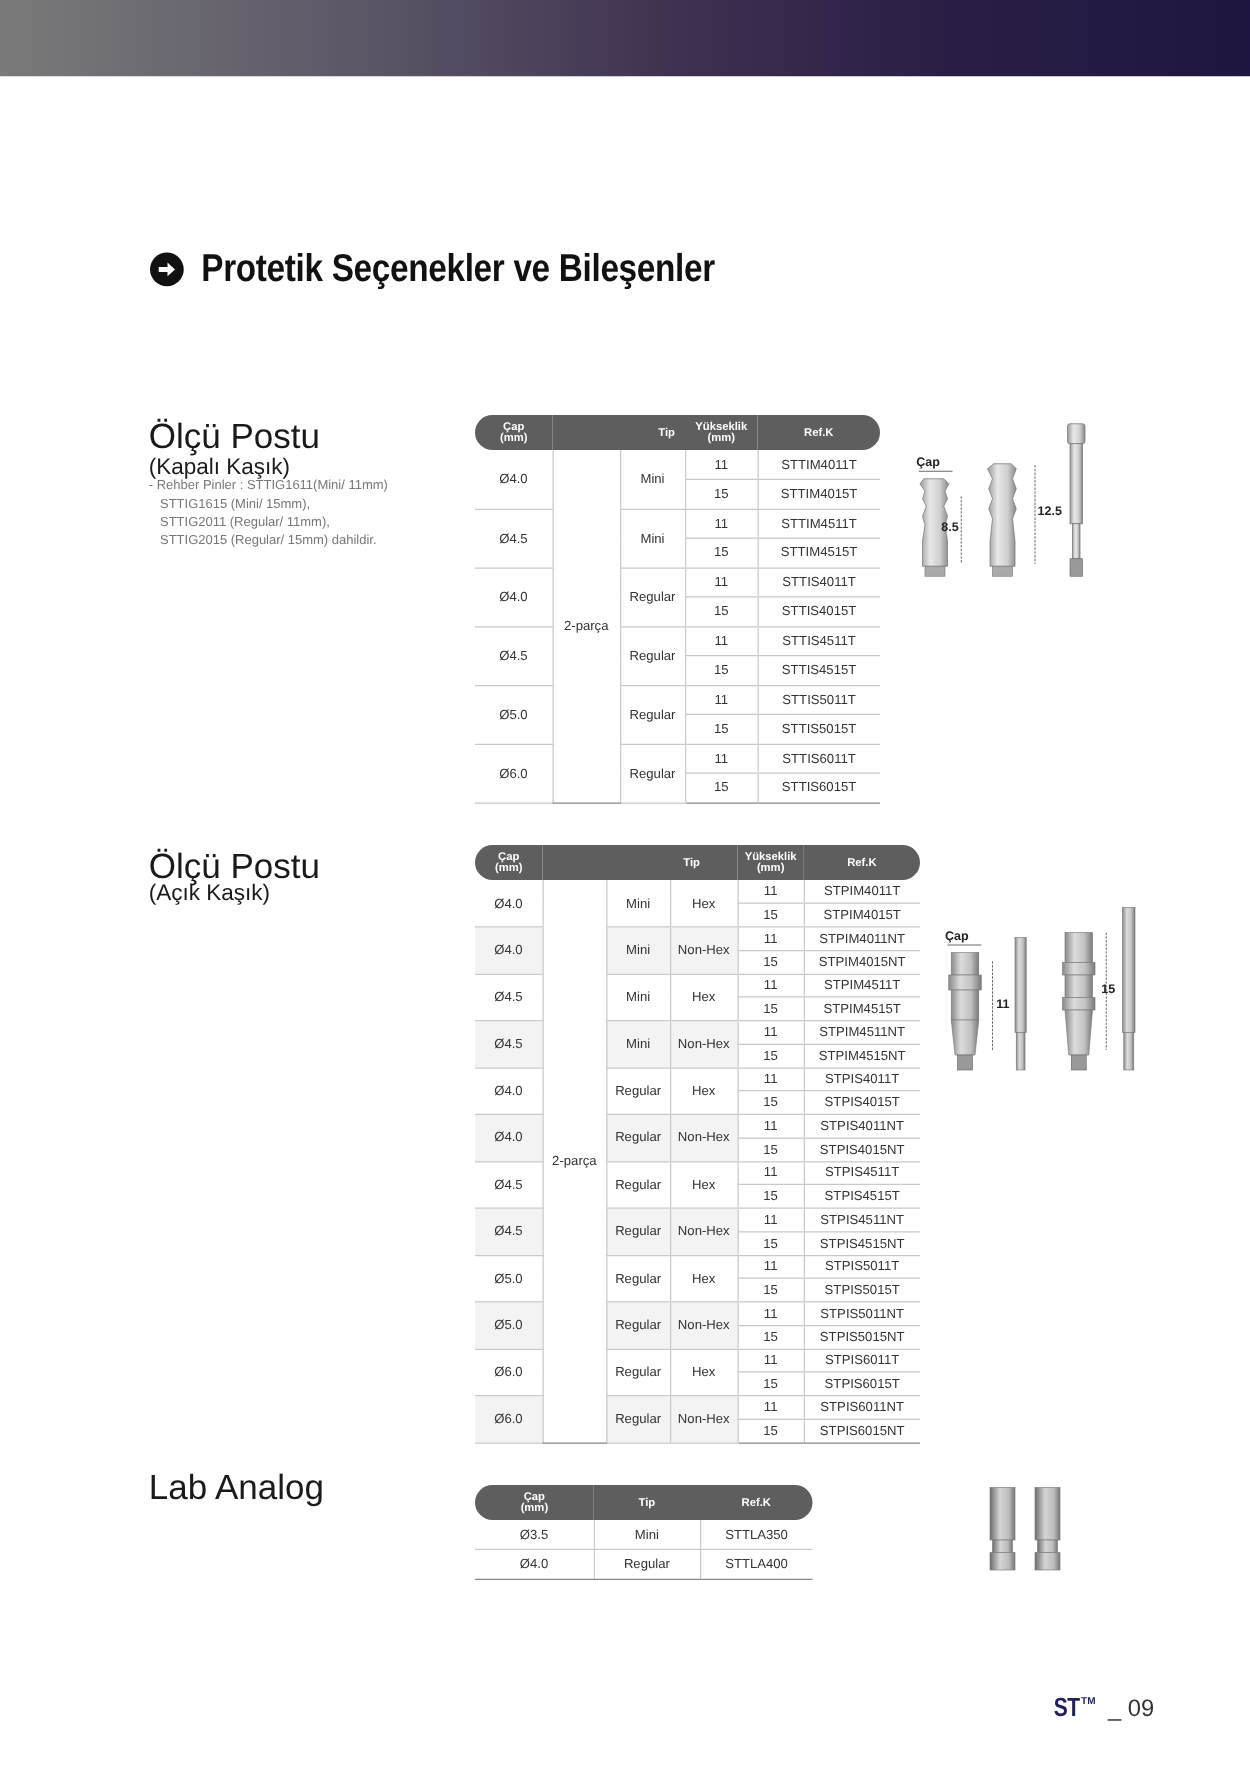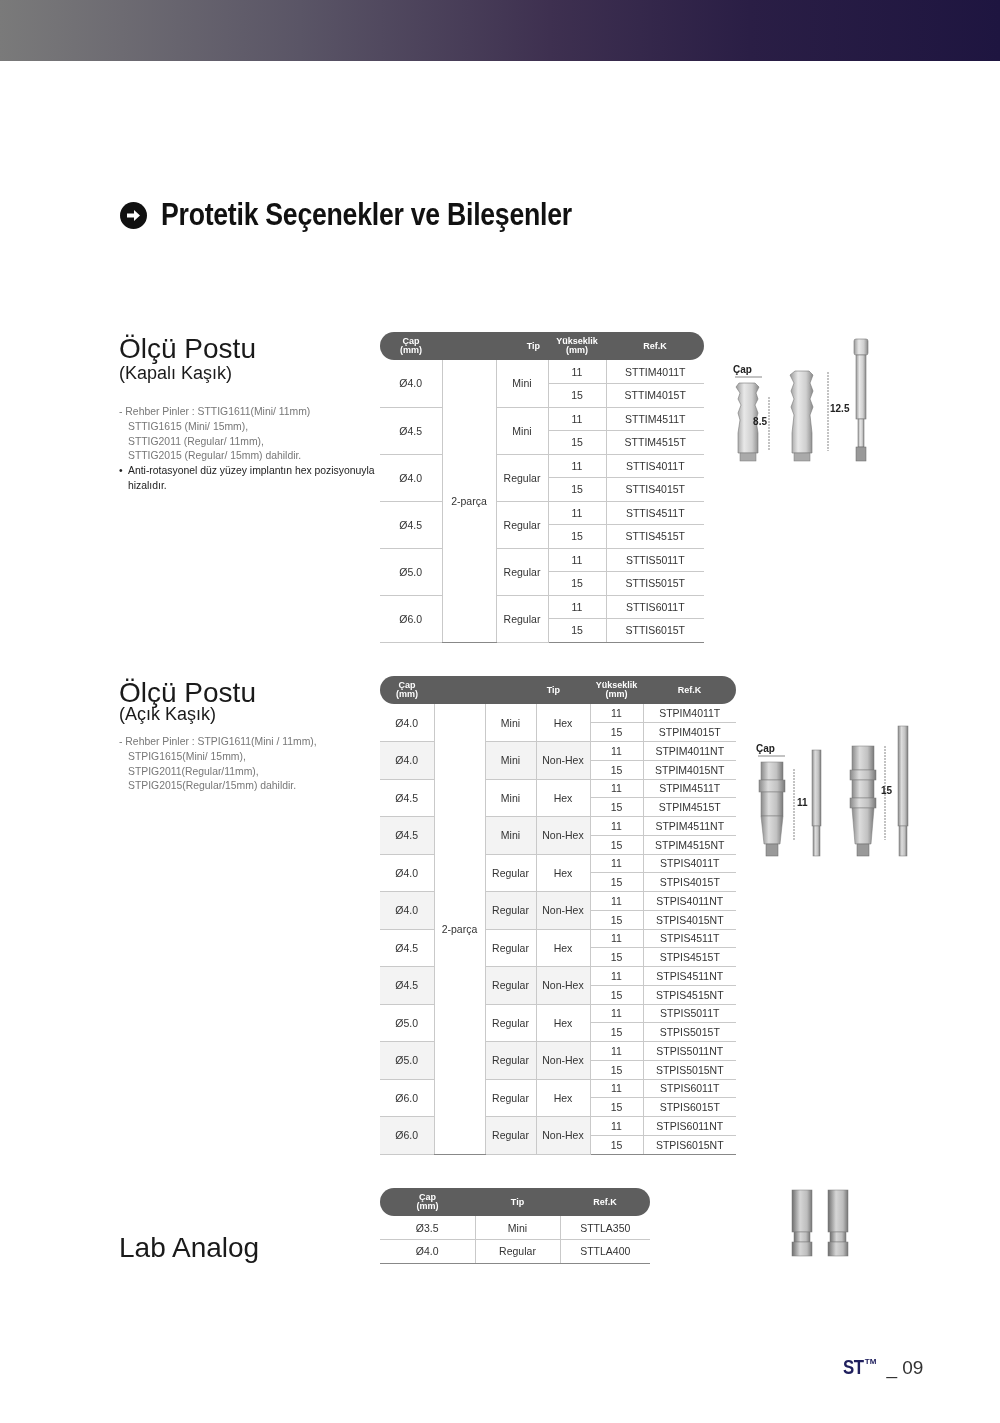--- a/index.html
+++ b/index.html
@@ -52,29 +52,28 @@
   <span class="arrow">
     <svg width="19" height="19" viewBox="0 0 19 19">
         <path d="M3 7.5 H10 V4 L16 9.5 L10 15 V11.5 H3 Z" fill="#fff"></path>
       </svg>
   </span>
   <h1>Protetik Seçenekler ve Bileşenler</h1>
 </div>
 
 <div class="sec-title" style="top:333px">Ölçü Postu</div>
 <div class="sec-sub" style="top:363px">(Kapalı Kaşık)</div>
-<div class="desc" style="top:405px">
+<div class="desc" style="top:382px">
   <div class="pins">
     <div>- Rehber Pinler : STTIG1611(Mini/ 11mm)</div>
     <div class="indent">STTIG1615 (Mini/ 15mm),</div>
     <div class="indent">STTIG2011 (Regular/ 11mm),</div>
     <div class="indent">STTIG2015 (Regular/ 15mm) dahildir.</div>
   </div>
   <ul>
-    <li>Anti-rotasyonel düz yüzey implantın hex pozisyonuyla hizalıdır.</li>
   </ul>
 </div>
 
 <table class="spec" id="t1" style="left:380px; top:332px; width:324px;">
   <colgroup>
       <col style="width:62px">
       <col style="width:54px">
       <col style="width:52px">
       <col style="width:58px">
       <col style="width:98px">
@@ -173,26 +172,20 @@
   <text x="105" y="77" class="dim-label">12.5</text>
   <rect x="129" y="4" width="14" height="16" rx="2" fill="url(#metal)" stroke="#777" stroke-width="0.6"></rect>
   <rect x="131" y="20" width="10" height="64" fill="url(#metal)" stroke="#777" stroke-width="0.6"></rect>
   <rect x="133" y="84" width="6" height="28" fill="url(#metal)" stroke="#777" stroke-width="0.6"></rect>
   <rect x="131" y="112" width="10" height="14" fill="#999" stroke="#666" stroke-width="0.5"></rect>
 </svg>
 
 <div class="sec-title" style="top:677px">Ölçü Postu</div>
 <div class="sec-sub" style="top:704px">(Açık Kaşık)</div>
 <div class="desc" style="top:735px">
-  <div class="pins">
-    <div>- Rehber Pinler : STPIG1611(Mini / 11mm),</div>
-    <div class="indent">STPIG1615(Mini/ 15mm),</div>
-    <div class="indent">STPIG2011(Regular/11mm),</div>
-    <div class="indent">STPIG2015(Regular/15mm) dahildir.</div>
-  </div>
 </div>
 
 <table class="spec" id="t2" style="left:380px; top:676px; width:356px;">
   <colgroup>
       <col style="width:54px">
       <col style="width:51px">
       <col style="width:51px">
       <col style="width:54px">
       <col style="width:53px">
       <col style="width:93px">
@@ -367,21 +360,21 @@
   <rect x="104" y="58" width="22" height="18" fill="url(#metal2)" stroke="#777" stroke-width="0.5"></rect>
   <rect x="102" y="76" width="26" height="10" fill="url(#metal2)" stroke="#777" stroke-width="0.5"></rect>
   <path d="M104 86 L126 86 L123 122 L107 122 Z" fill="url(#metal2)" stroke="#777" stroke-width="0.5"></path>
   <rect x="109" y="122" width="12" height="12" fill="#999" stroke="#666" stroke-width="0.5"></rect>
   <line x1="137" y1="24" x2="137" y2="118" stroke="#555" stroke-width="0.7" stroke-dasharray="2 1"></line>
   <text x="133" y="72" class="dim-label">15</text>
   <rect x="150" y="4" width="10" height="100" fill="url(#metal2)" stroke="#777" stroke-width="0.5"></rect>
   <rect x="151" y="104" width="8" height="30" fill="url(#metal2)" stroke="#777" stroke-width="0.5"></rect>
 </svg>
 
-<div class="sec-title" style="top:1232px">Lab Analog</div>
+<div class="sec-title" style="top:1174px">Lab Analog</div>
 
 <table class="spec" id="t3" style="left:380px; top:1188px; width:270px;">
   <colgroup>
       <col style="width:95px">
       <col style="width:85px">
       <col style="width:90px">
     </colgroup>
   <thead>
     <tr>
       <th class="first"><span>Çap</span><br><span>(mm)</span></th>

